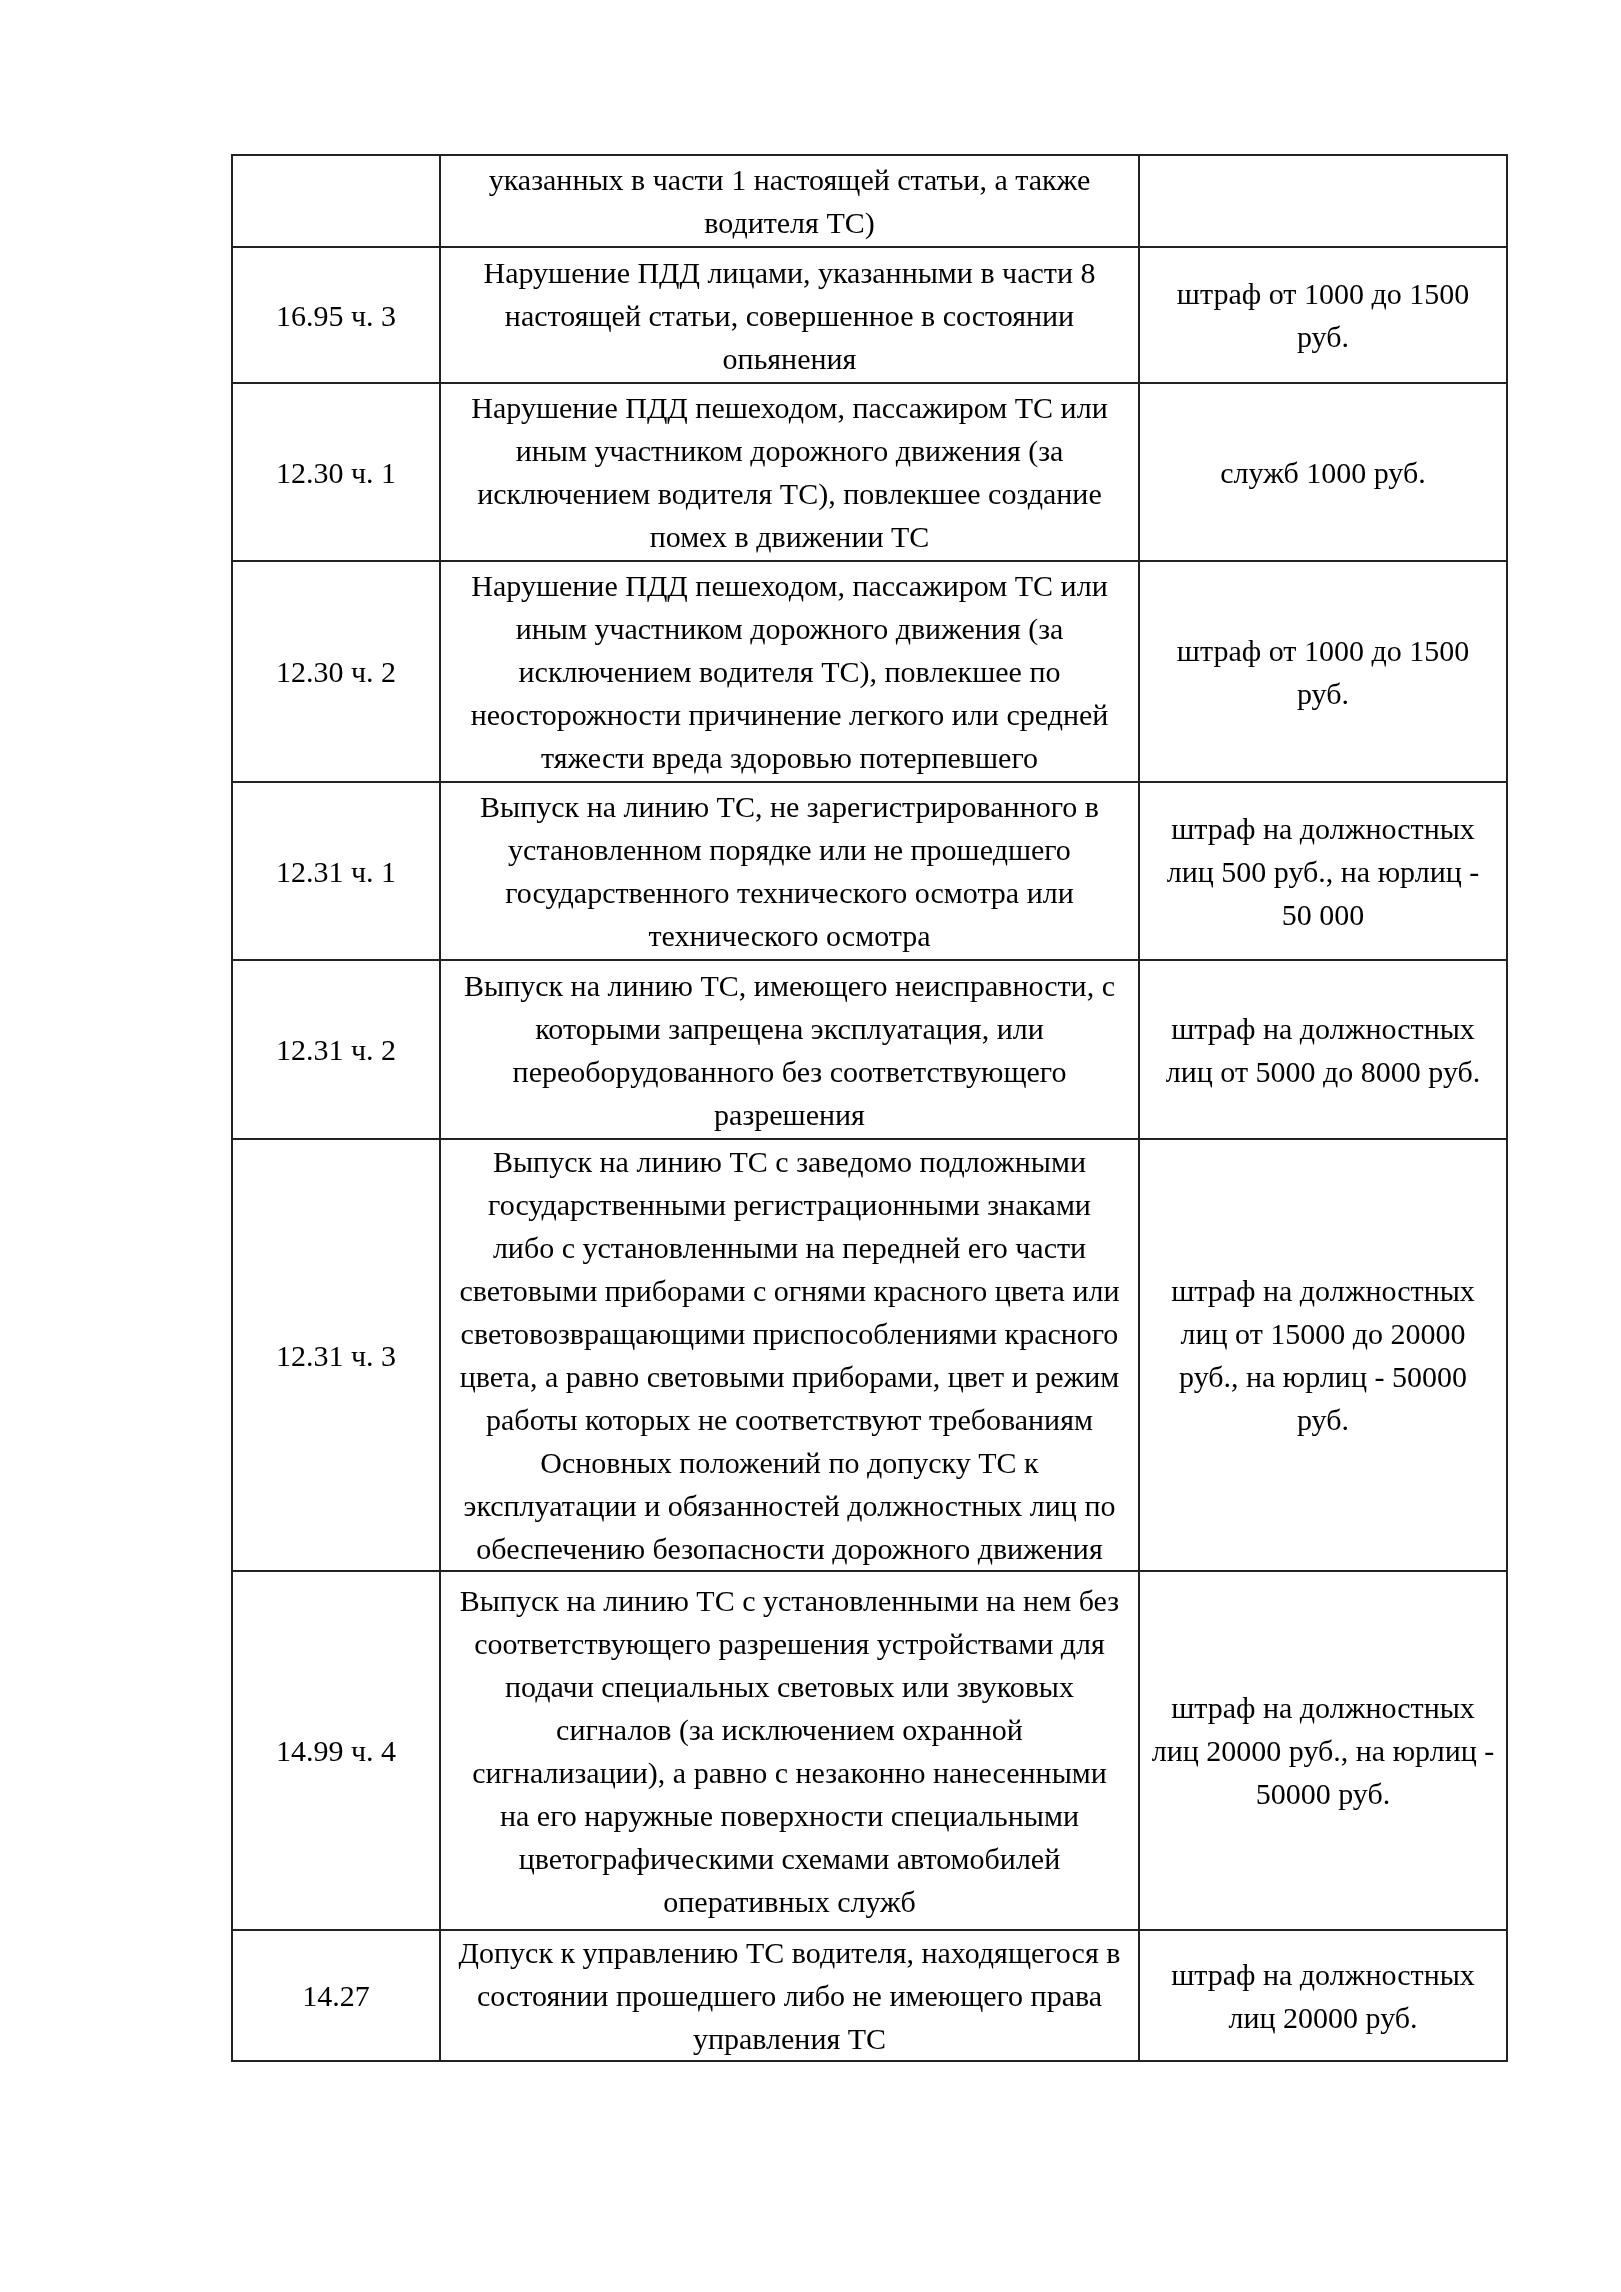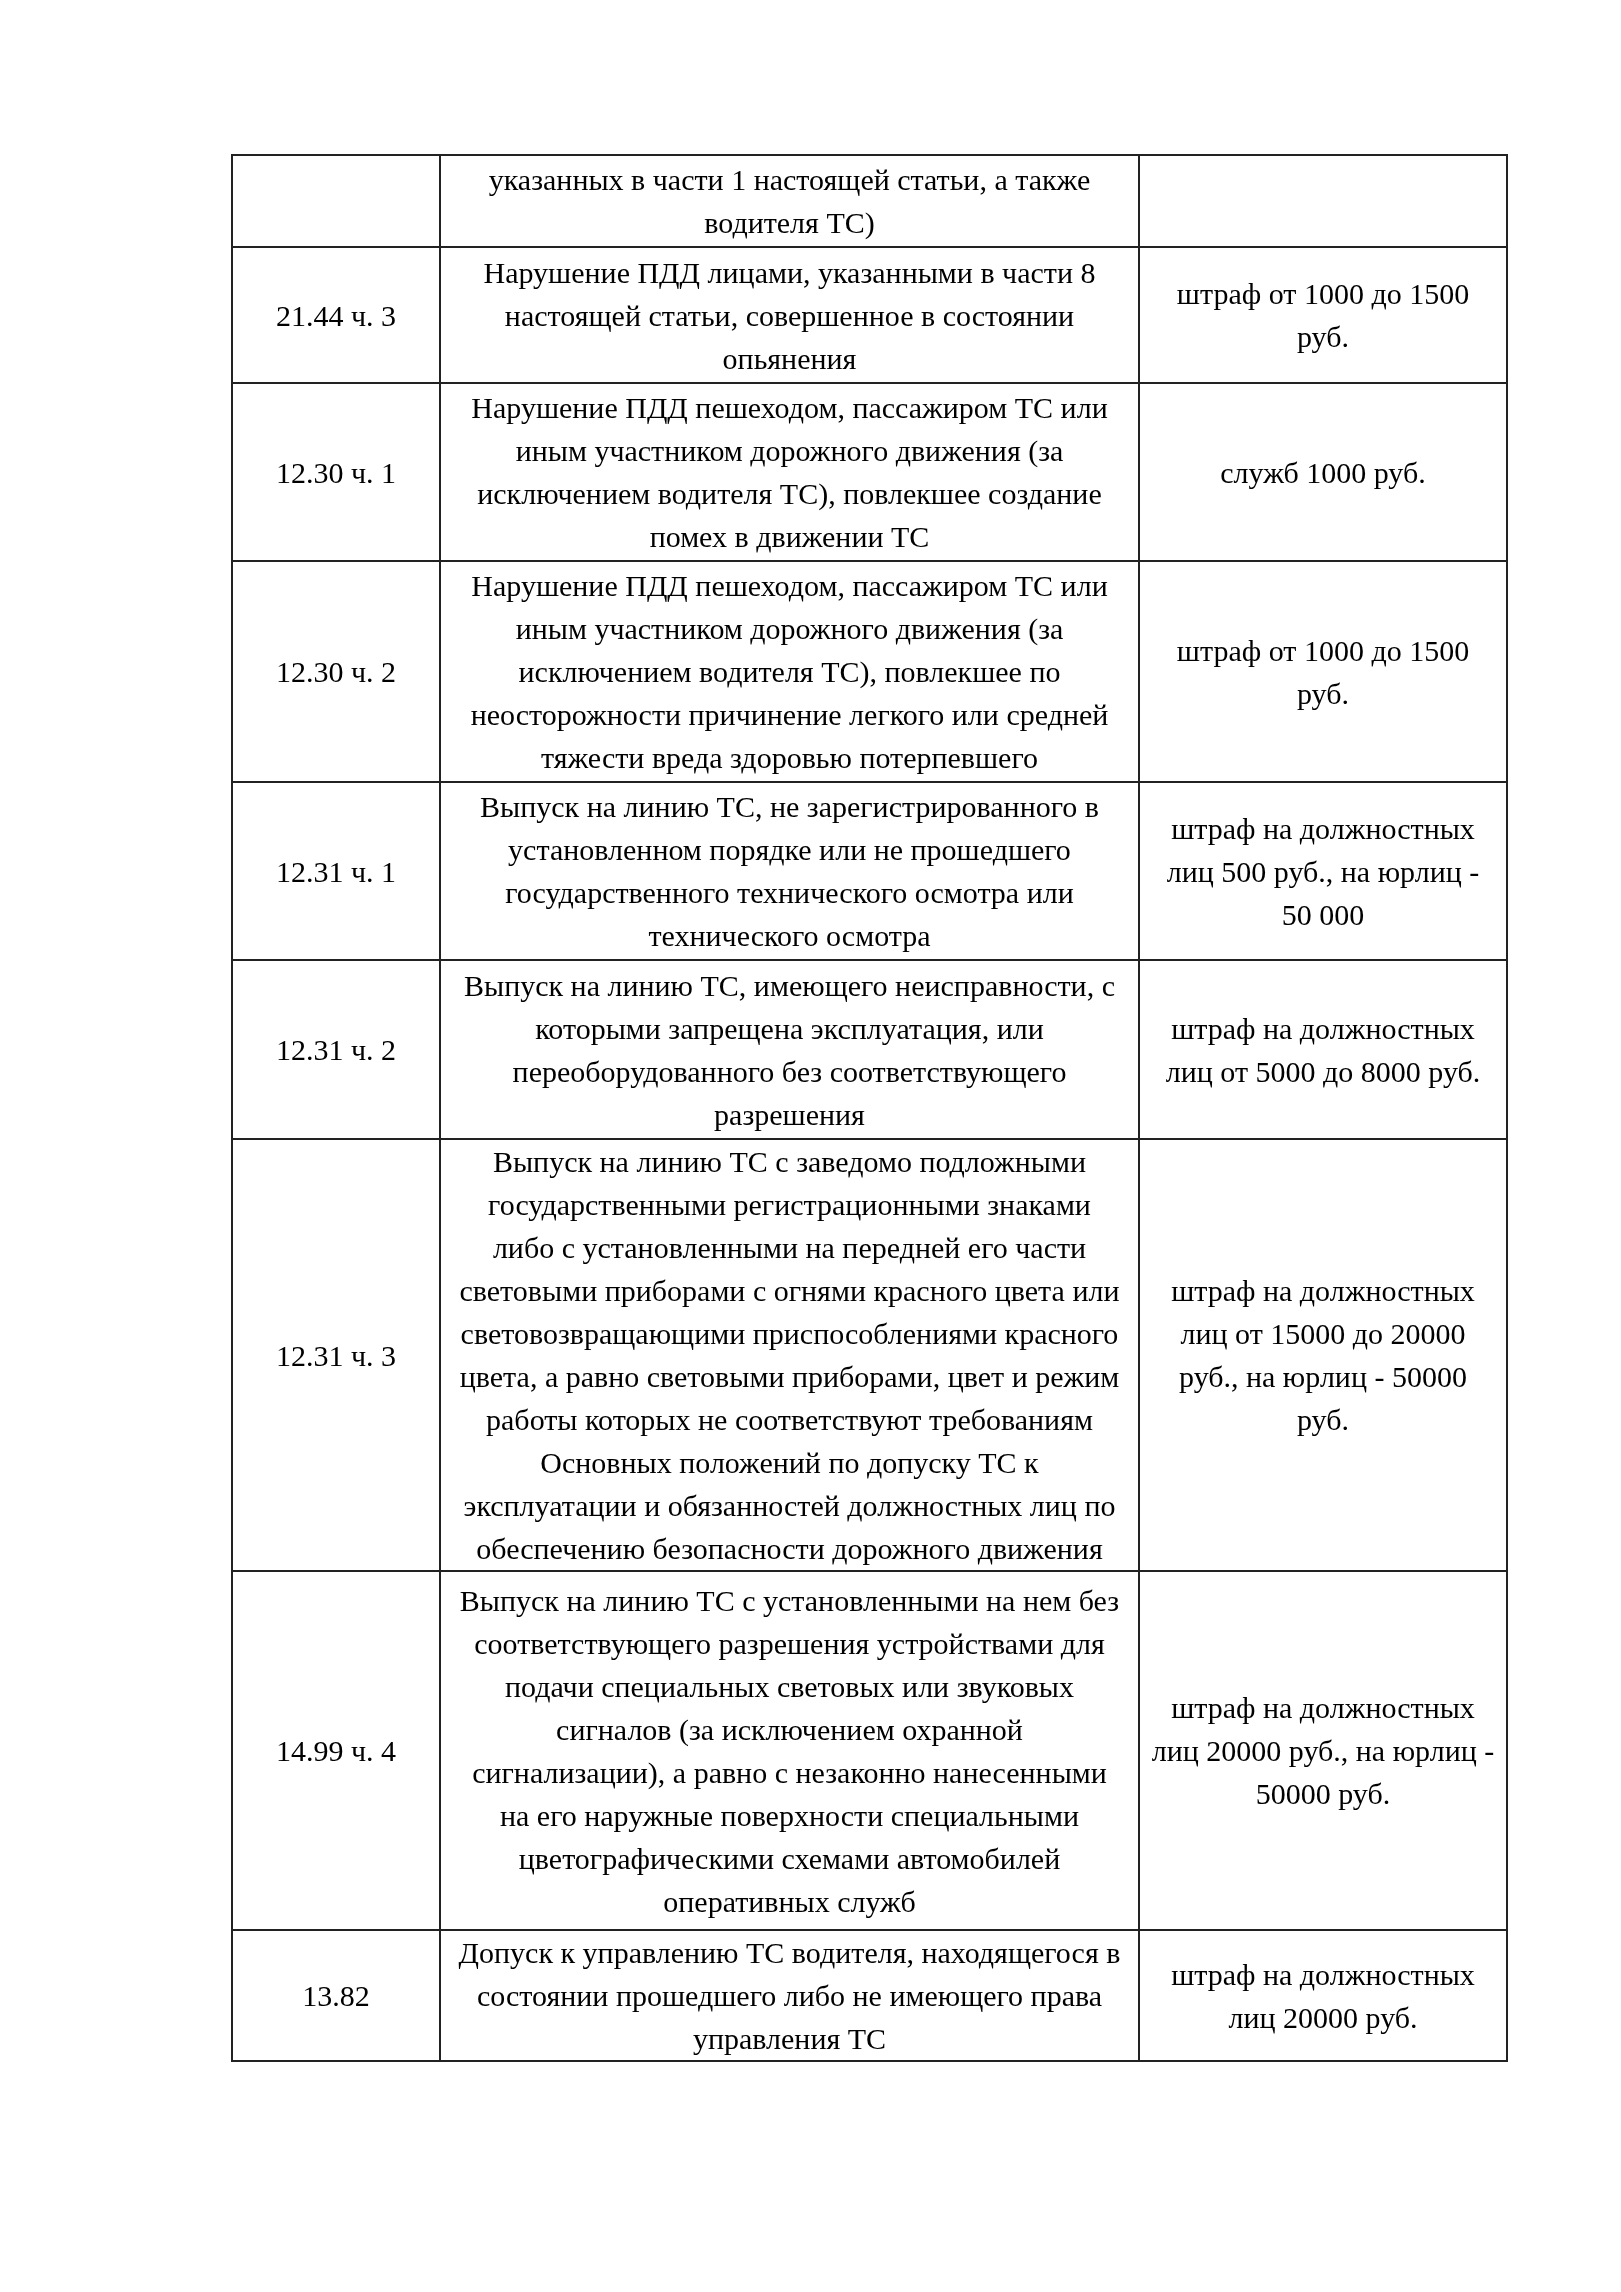--- a/index.html
+++ b/index.html
@@ -39,21 +39,21 @@
         <col class="c3">
     </colgroup>
     <tbody>
       <tr style="height:92px">
         <td></td>
         <td>указанных в части 1 настоящей статьи, а также
 водителя ТС)</td>
         <td></td>
       </tr>
       <tr style="height:136px">
-        <td>21.44 ч. 3</td>
+        <td>16.95 ч. 3</td>
         <td>Нарушение ПДД лицами, указанными в части 8
 настоящей статьи, совершенное в состоянии
 опьянения</td>
         <td>штраф от 1000 до 1500
 руб.</td>
       </tr>
       <tr style="height:178px">
         <td>12.30 ч. 1</td>
         <td>Нарушение ПДД пешеходом, пассажиром ТС или
 иным участником дорожного движения (за
@@ -115,21 +115,21 @@
 сигналов (за исключением охранной
 сигнализации), а равно с незаконно нанесенными
 на его наружные поверхности специальными
 цветографическими схемами автомобилей
 оперативных служб</td>
         <td>штраф на должностных
 лиц 20000 руб., на юрлиц -
 50000 руб.</td>
       </tr>
       <tr style="height:129px">
-        <td>13.82</td>
+        <td>14.27</td>
         <td>Допуск к управлению ТС водителя, находящегося в
 состоянии прошедшего либо не имеющего права
 управления ТС</td>
         <td>штраф на должностных
 лиц 20000 руб.</td>
       </tr>
     </tbody>
   </table>
 </div>
 

